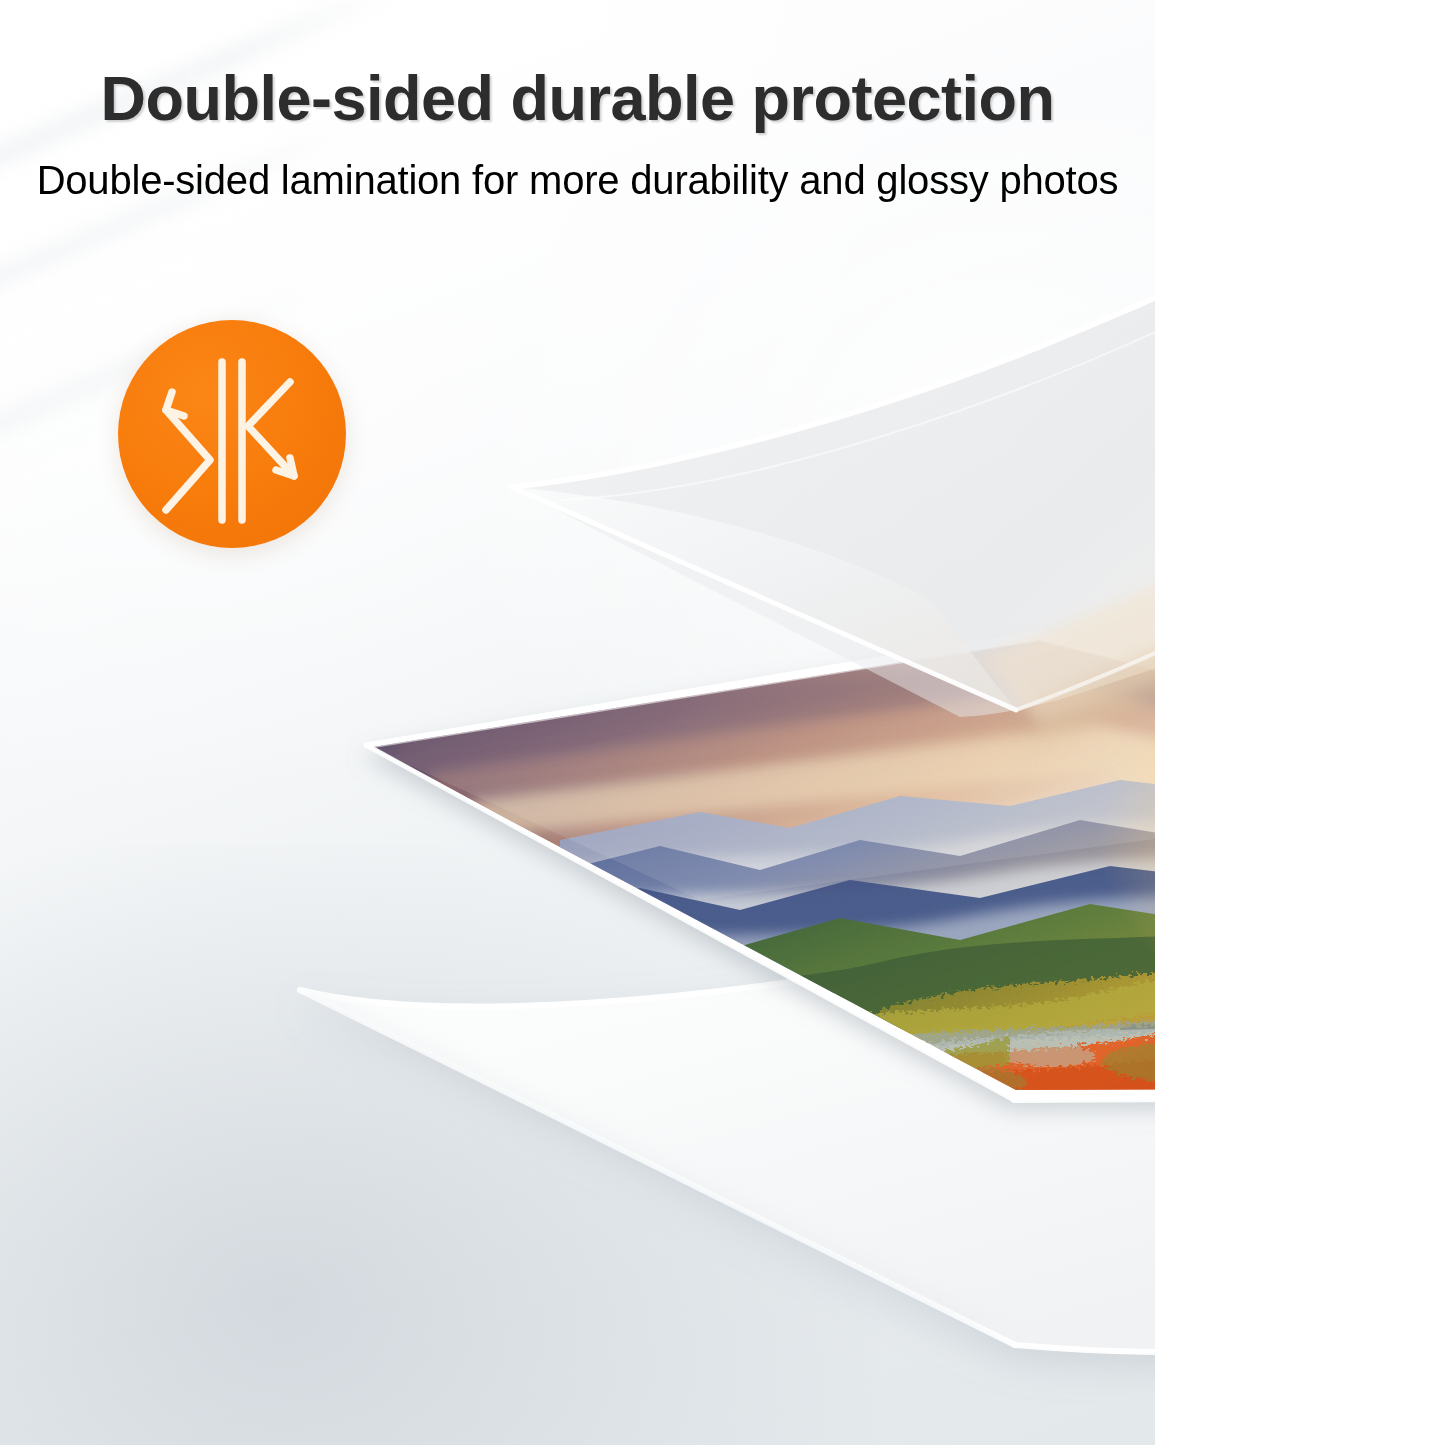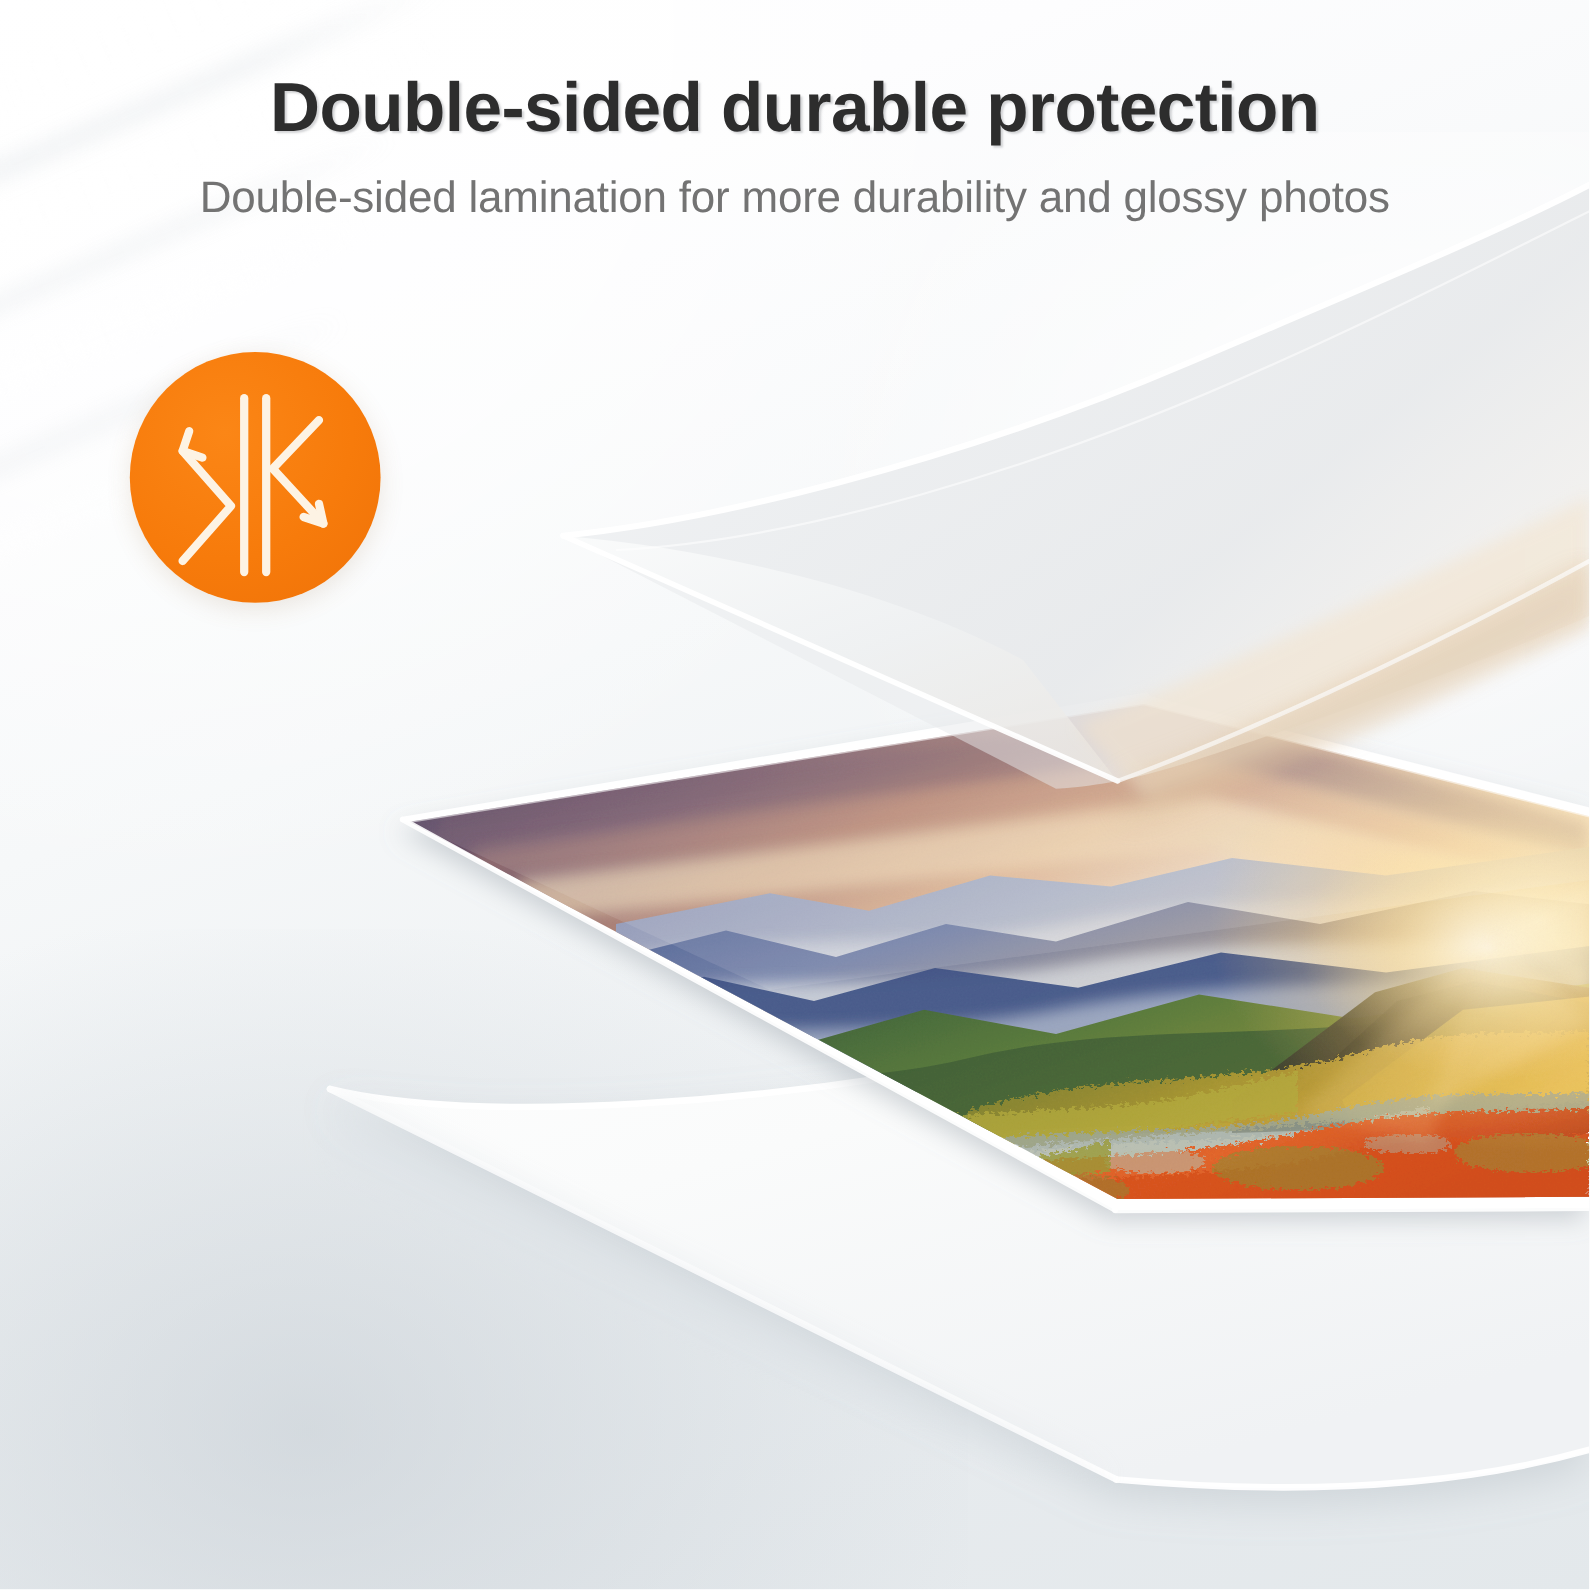--- a/index.html
+++ b/index.html
@@ -6,21 +6,21 @@
     margin: 0;
     padding: 0;
     background: #ffffff;
   }
   body {
     font-family: "Liberation Sans", sans-serif;
   }
 
   #stage {
     position: relative;
-    width: 1445px;
+    width: 1155px;
     height: 1445px;
     overflow: hidden;
     background: #ffffff;
   }
 
   
   .bg-base {
     position: absolute;
     inset: 0;
     background:
@@ -99,21 +99,21 @@
     white-space: nowrap;
   }
   .subtitle {
     position: absolute;
     left: 0; right: 0;
     top: 158px;
     text-align: center;
     font-size: 40px;
     font-weight: 400;
     letter-spacing: -0.2px;
-    color: #737373;
+    color: #000000;
     white-space: nowrap;
   }
 
   
   .badge {
     position: absolute;
     left: 118px;
     top: 320px;
     width: 228px;
     height: 228px;

